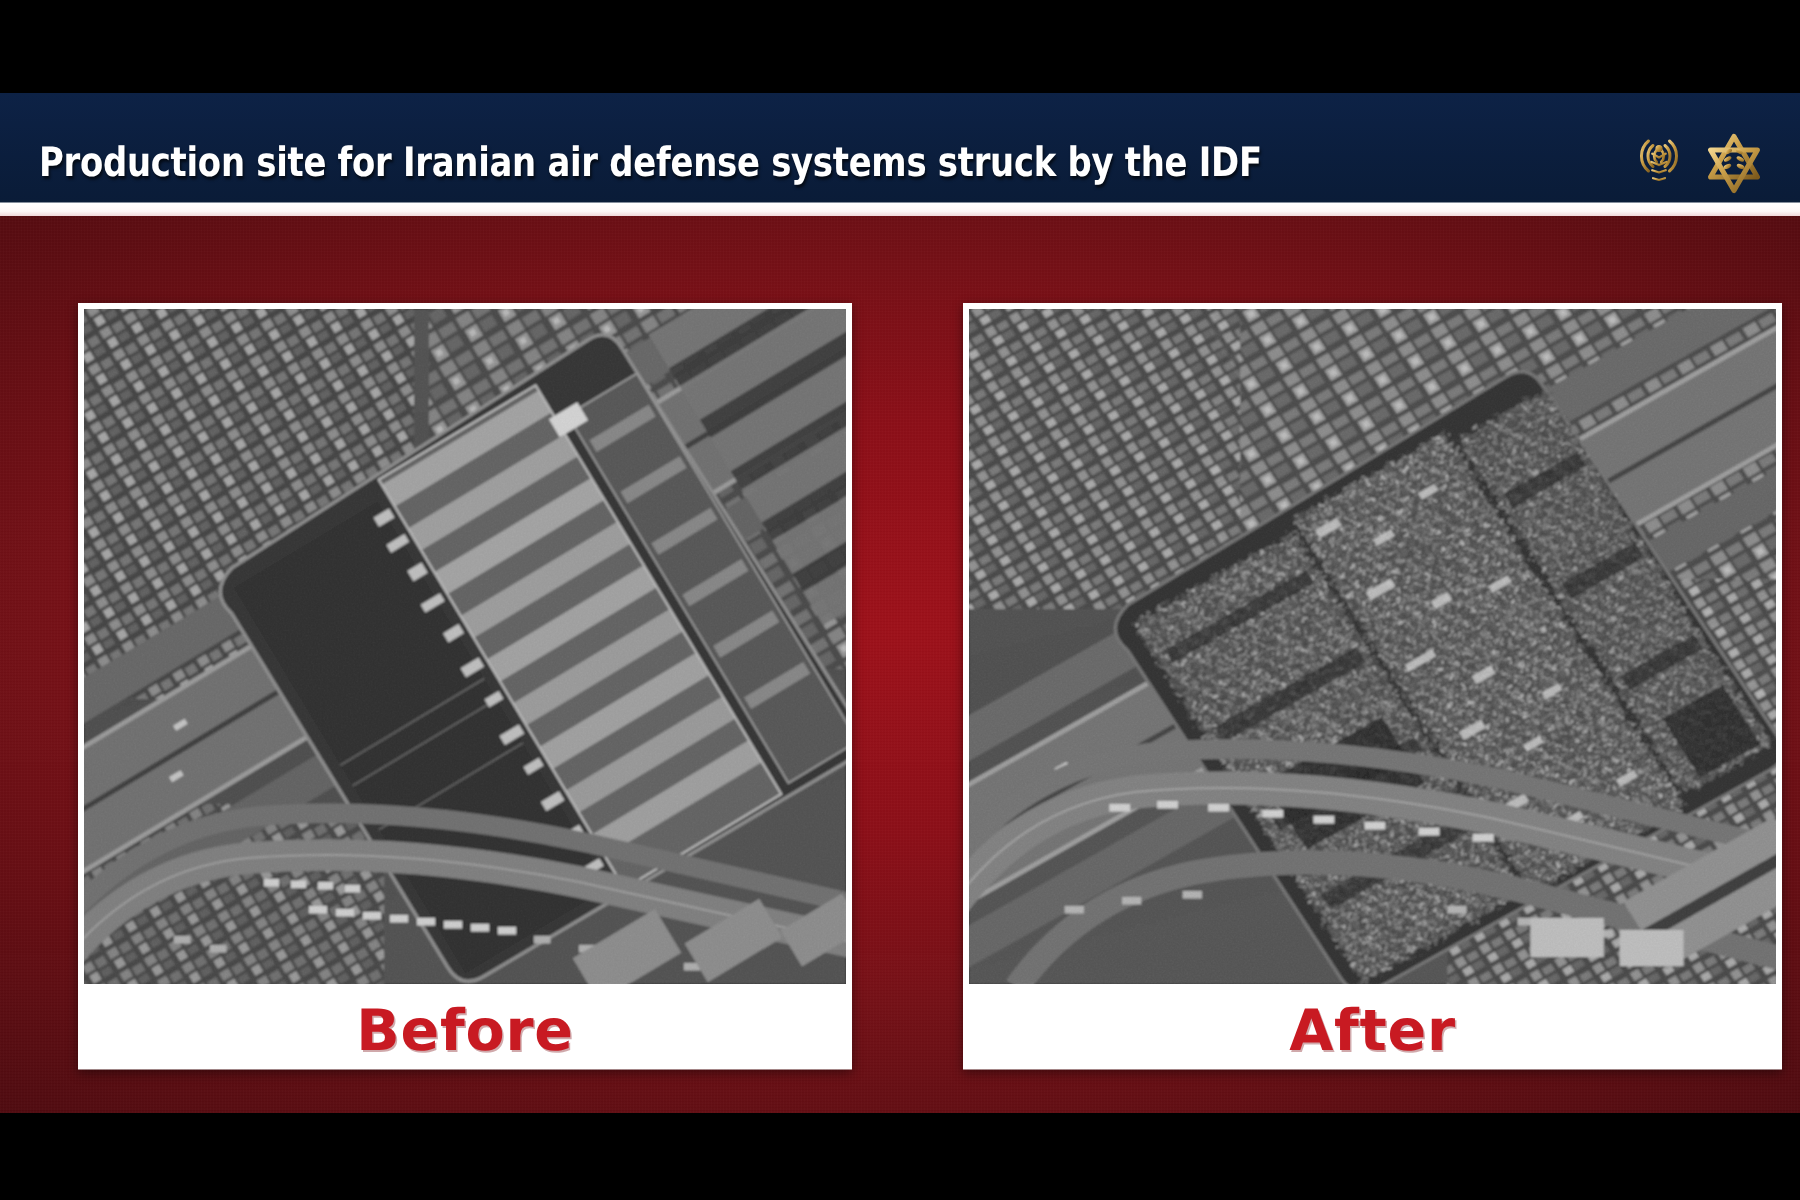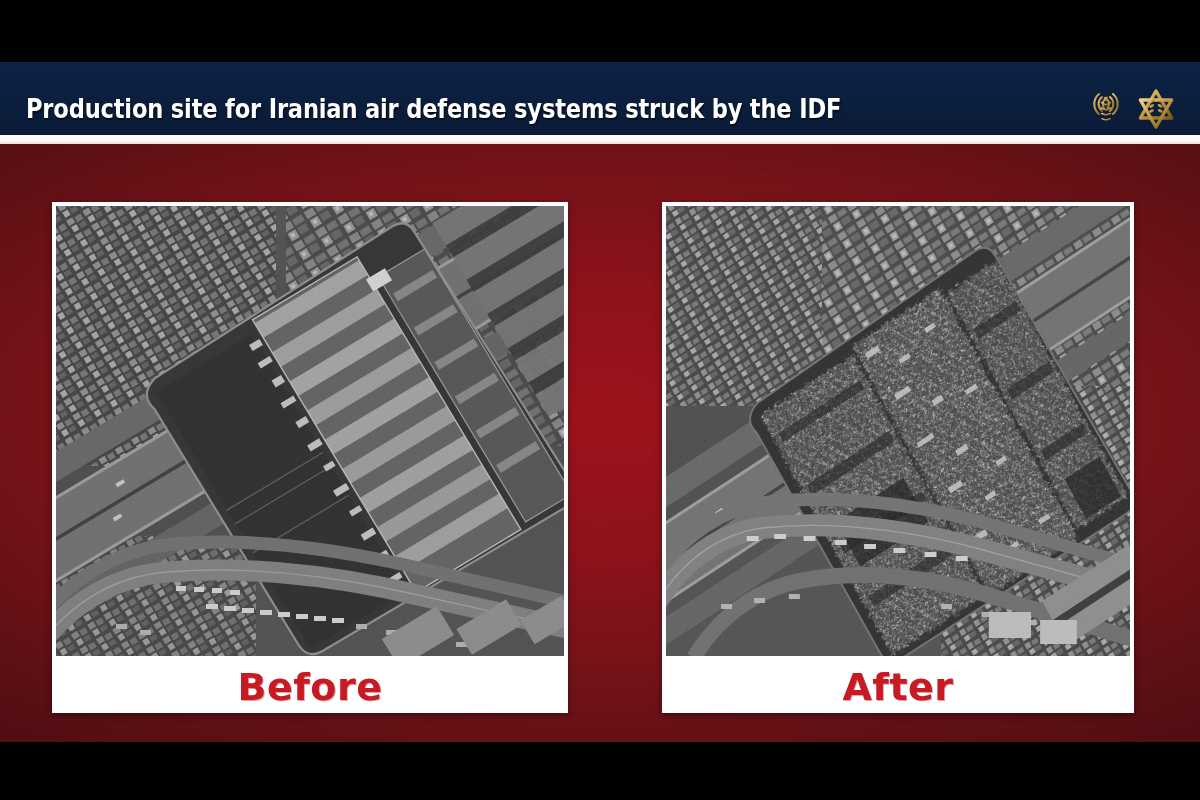--- a/index.html
+++ b/index.html
@@ -44,21 +44,21 @@
     content:""; position:absolute; inset:0;
     background:
       repeating-linear-gradient(0deg, rgba(255,255,255,.012) 0 1px, rgba(0,0,0,.012) 1px 2px),
       repeating-linear-gradient(90deg, rgba(255,255,255,.01) 0 1px, rgba(0,0,0,.01) 1px 2px);
     pointer-events:none;
   }
 
   
   .panel { position:absolute; background:#ffffff; box-shadow:0 2px 7px rgba(0,0,0,.42); }
   .panel.left  { left:52px;  top:202px; width:516px; height:511px; }
-  .panel.right { left:662px; top:202px; width:472px; height:511px; }
+  .panel.right { left:642px; top:202px; width:546px; height:511px; }
 
   .panel .img-wrap {
     position:absolute; left:4px; top:4px; right:4px; height:450px;
     overflow:hidden; background:#1a1a1a;
   }
   .panel .img-wrap svg { display:block; width:100%; height:100%; }
 
   .panel .caption {
     position:absolute; left:4px; right:4px; top:456px; height:51px;
     background:#ffffff; display:flex; align-items:flex-end; justify-content:center;

